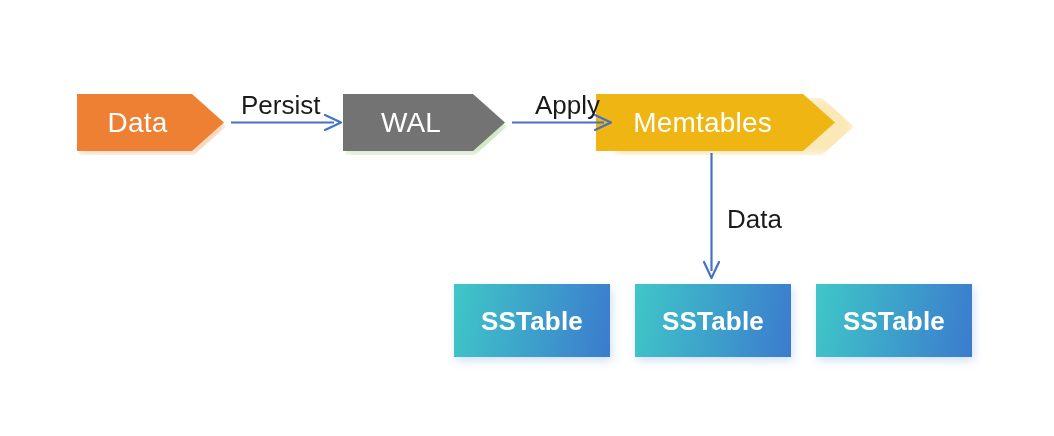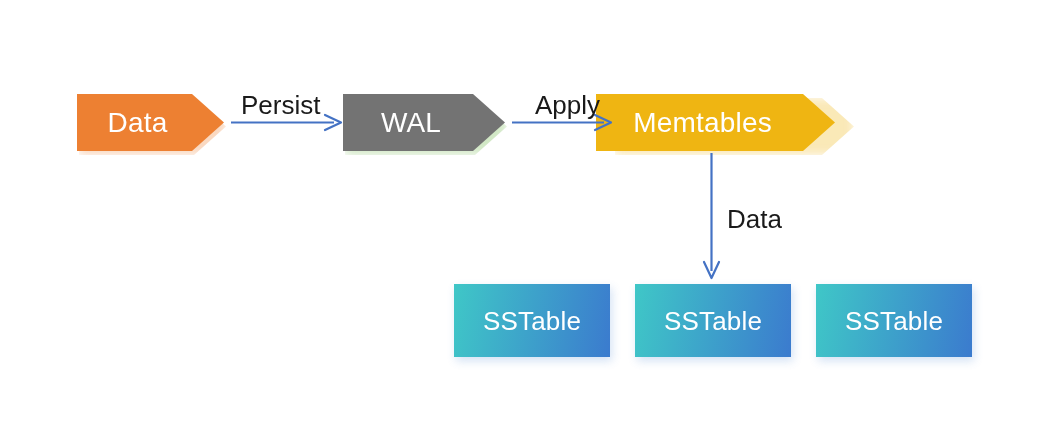--- a/index.html
+++ b/index.html
@@ -59,20 +59,21 @@
     width: 156px;
     height: 73px;
     display: flex;
     align-items: center;
     justify-content: center;
     color: #ffffff;
     font-size: 26px;
     line-height: 1;
     letter-spacing: 0.2px;
     white-space: nowrap;
+    font-weight: bold;
   }
   .sst-shadow {
     position: absolute;
     top: 288px;
     width: 156px;
     height: 73px;
     filter: blur(5px);
     opacity: 0.22;
   }
   #sst0 { left: 454px; }  #sst0s { left: 456px; }

